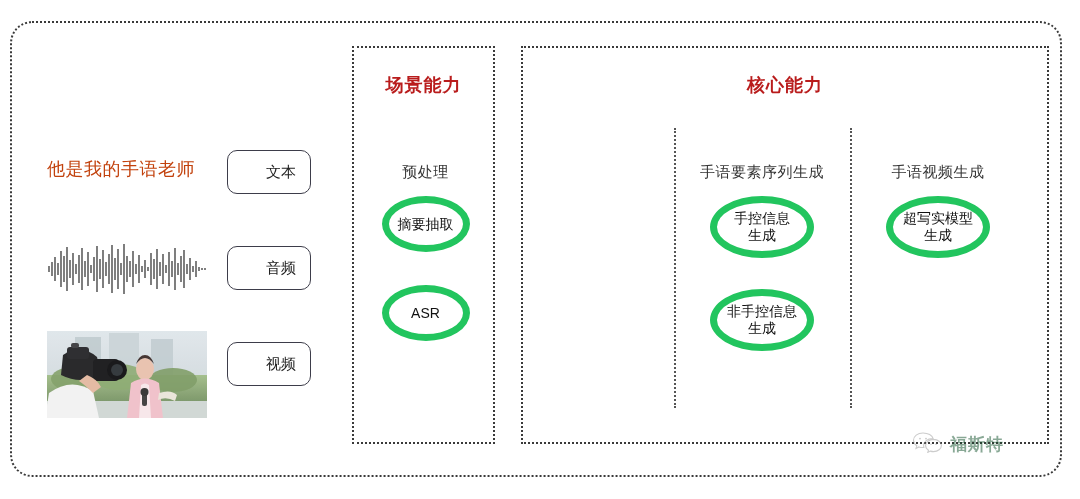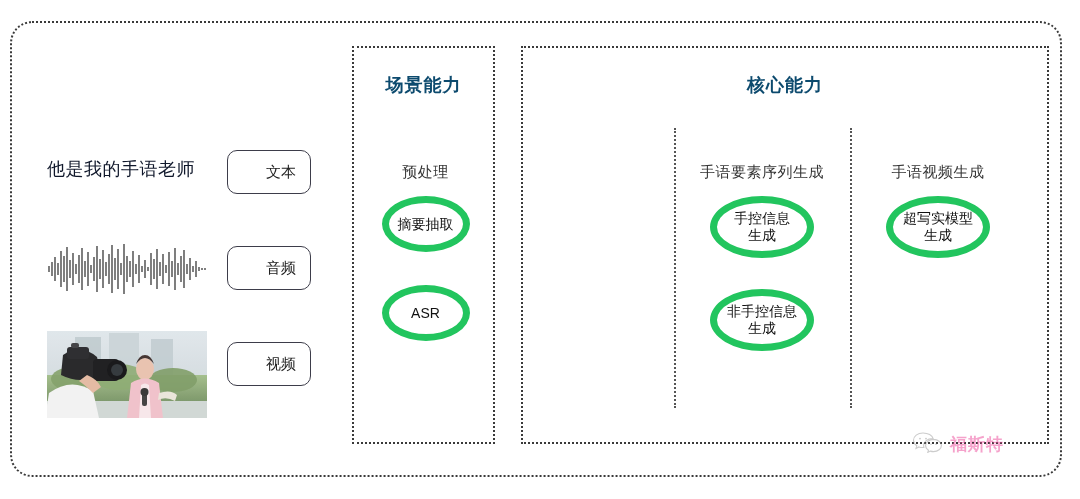--- a/index.html
+++ b/index.html
@@ -51,21 +51,21 @@
     height: 398px;
   }
 
   .panel-title {
     position: absolute;
     width: 100%;
     text-align: center;
     font-weight: bold;
     font-size: 18px;
     letter-spacing: 1px;
-    color: #0c4a6e;
+    color: #b91c1c;
   }
   .panel-scene .panel-title { top: 25px; }
   .panel-core  .panel-title { top: 25px; }
 
   
   .divider {
     position: absolute;
     top: 80px;
     width: 0;
     height: 280px;
@@ -128,21 +128,21 @@
     font-weight: bold;
     color: #1f1f1f;
     letter-spacing: 0.5px;
     white-space: nowrap;
   }
   .input-sentence {
     position: absolute;
     left: 47px;
     top: 157px;
     font-size: 18px;
-    color: #0f172a;
+    color: #c2410c;
     letter-spacing: 0.5px;
     white-space: nowrap;
   }
   .chip {
     position: absolute;
     width: 84px;
     height: 44px;
     border: 1.6px solid #3d3d4a;
     border-radius: 10px;
     background: #fff;
@@ -184,21 +184,21 @@
     position: absolute;
     left: 912px;
     top: 431px;
     display: flex;
     align-items: center;
     gap: 6px;
     opacity: 0.5;
   }
   .watermark-text {
     font-size: 17px;
-    color: #ec4899;
+    color: #14532d;
     letter-spacing: 1px;
     font-weight: bold;
   }
   .wechat-icon { display: block; }
 </style>
 </head>
 <body>
 
 <div id="canvas">
 

